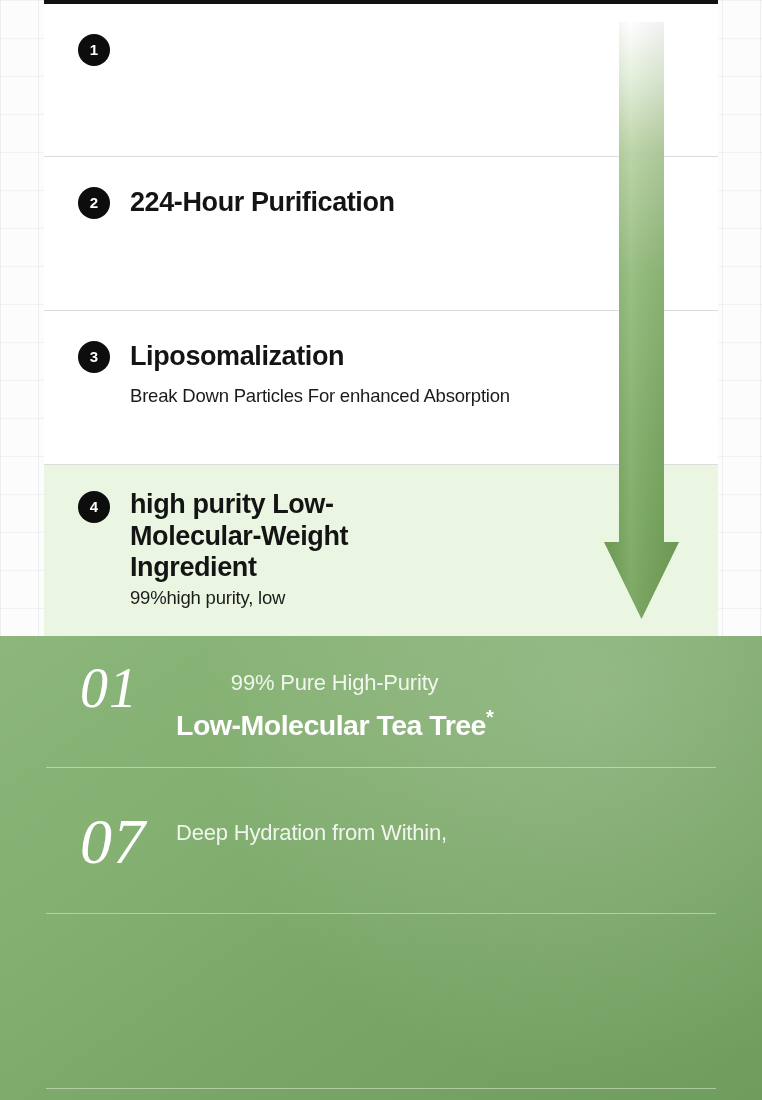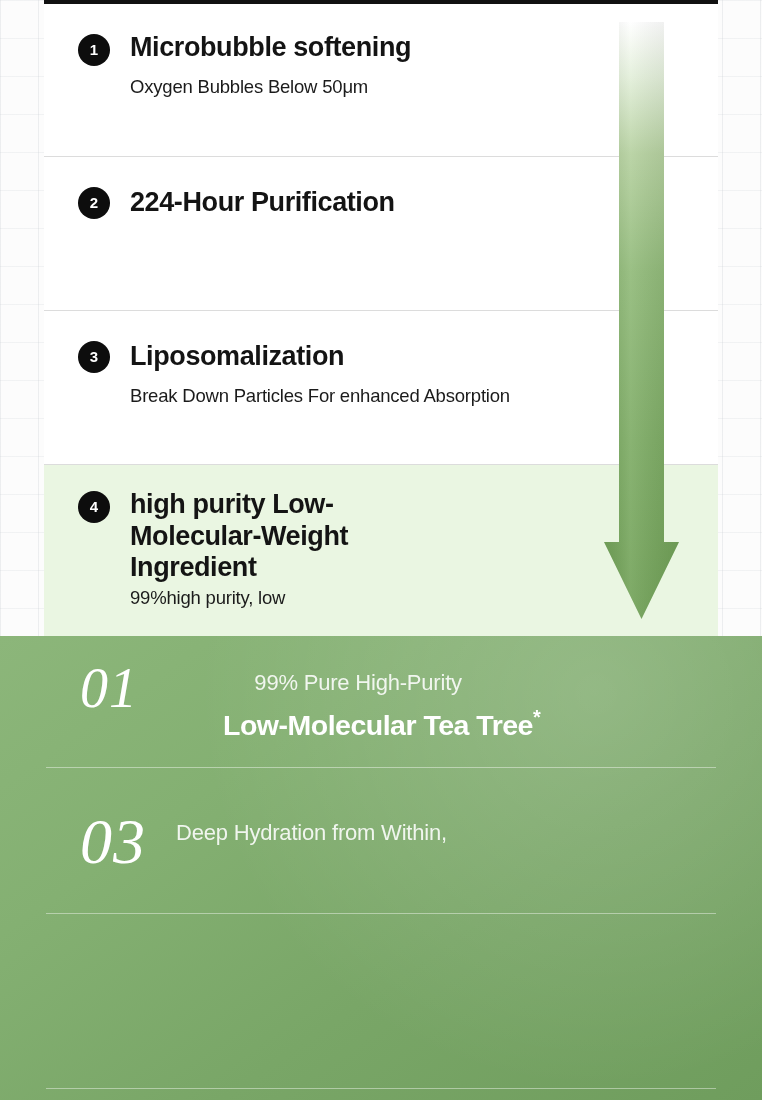--- a/index.html
+++ b/index.html
@@ -180,44 +180,39 @@
     text-align: center;
   }
 
   .f-title {
     margin-top: 8px;
     font-size: 28.5px;
     font-weight: 700;
     color: #ffffff;
     letter-spacing: -0.5px;
     line-height: 1.22;
-    margin-left: 47px;
   }
   .f-title .star {
     font-size: 20px;
     vertical-align: super;
     font-weight: 700;
   }
 </style>
 </head>
 <body>
 
 <div class="page">
 
   <div class="paper-grid"></div>
 
   <div class="steps-card">
 
     <div class="step-row r1">
       <div class="step-inner">
         <div class="badge">1</div>
-        <div class="step-text">
-          <div class="step-title">Microbubble softening</div>
-          <div class="step-sub">Oxygen Bubbles Below 50μm</div>
-        </div>
       </div>
     </div>
 
     <div class="step-row r2">
       <div class="step-inner">
         <div class="badge">2</div>
         <div class="step-text">
           <div class="step-title">224-Hour Purification</div>
         </div>
       </div>
@@ -276,21 +271,21 @@
         <div class="f-title"><span>Low-Molecular Tea Tree</span><span class="star">*</span></div>
       </div>
     </div>
 
     <div class="feature-sep sep-1"></div>
 
 
     <div class="feature-sep sep-2"></div>
 
     <div class="feature f3">
-      <div class="f-num">03</div>
+      <div class="f-num">07</div>
       <div class="f-body">
         <div class="f-sub">Deep Hydration from Within,</div>
       </div>
     </div>
 
     <div class="feature-sep sep-3"></div>
 
   </div>
 
 </div>

